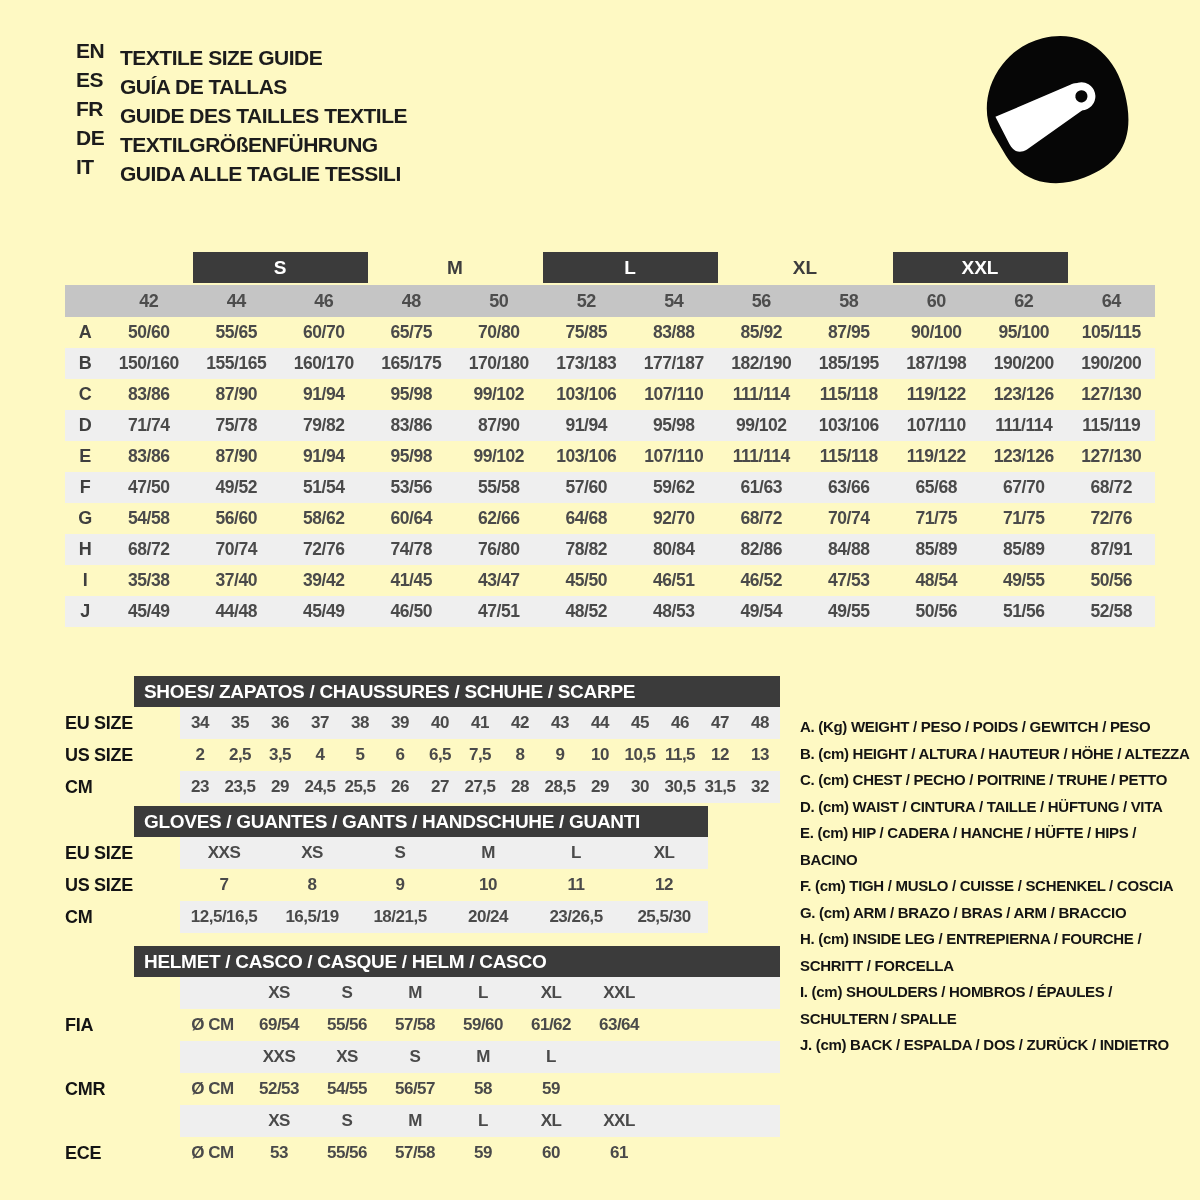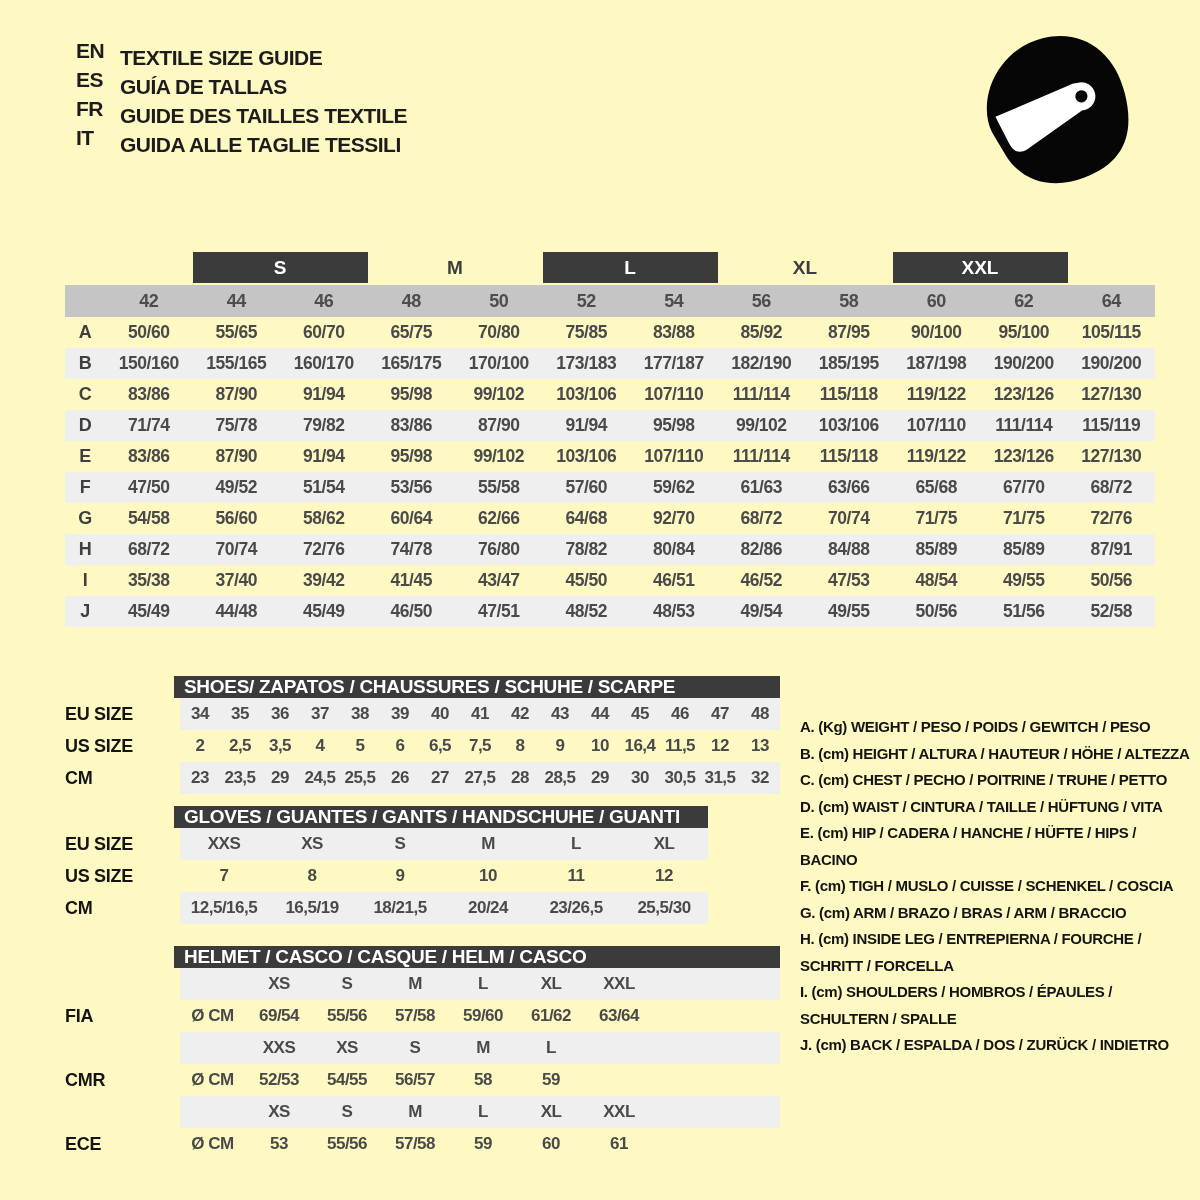--- a/index.html
+++ b/index.html
@@ -24,21 +24,21 @@
   .mt-band{height:32px;background:#c5c5c5;}
   .mt-band .mt-cell{color:#4d4d4d;font-size:18px;}
   .mt-data{height:31px;}
   .mt-data.stripe{background:#efefef;}
   .mt-cell{display:flex;align-items:center;justify-content:center;font-size:17.5px;
            color:#4a4a4a;letter-spacing:-0.5px;white-space:nowrap;}
   .mt-label{color:#3f3f3f;font-size:18px;}
 
   
   .sec{position:absolute;font-weight:bold;}
-  .sec-bar{margin-left:109px;height:22px;background:#3b3b3b;color:#ffffff;display:flex;
+  .sec-bar{margin-left:69px;height:31px;background:#3b3b3b;color:#ffffff;display:flex;
            align-items:center;padding-left:10px;font-size:19px;letter-spacing:-0.3px;box-sizing:border-box;}
   .sec-row{display:grid;height:32px;}
   .sec-lbl{display:flex;align-items:center;font-size:18px;color:#141414;letter-spacing:-0.3px;}
   .sec-val{display:flex;align-items:center;justify-content:center;font-size:17px;color:#4a4a4a;
            letter-spacing:-0.5px;white-space:nowrap;}
   .sec-row.stripe .sec-val, .sec-row.stripe .filler, .sec-row.stripe .unit{background:#efefef;}
   .shoes{left:65px;top:676px;width:715px;}
   .shoes .sec-row{grid-template-columns:115px repeat(15,40px);}
   .gloves{left:65px;top:806px;width:643px;}
   .gloves .sec-row{grid-template-columns:115px repeat(6,88px);}
@@ -64,20 +64,24 @@
       </div>
       <div class="lang-row">
         <span class="lang-code">ES</span>
         <span class="lang-title">GUÍA DE TALLAS</span>
       </div>
       <div class="lang-row">
         <span class="lang-code">FR</span>
         <span class="lang-title">GUIDE DES TAILLES TEXTILE</span>
       </div>
       <div class="lang-row">
+        <span class="lang-code">DE</span>
+        <span class="lang-title">TEXTILGRÖßENFÜHRUNG</span>
+      </div>
+      <div class="lang-row">
         <span class="lang-code">IT</span>
         <span class="lang-title">GUIDA ALLE TAGLIE TESSILI</span>
       </div>
     </div>
 
   <div class="icon-wrap">
     <svg width="175" height="175" viewBox="0 0 200 200">
       <g transform="rotate(-14 100 100)">
         <path d="M102 12 C148 12 178 46 178 96 C178 144 158 172 110 178 C72 183 40 166 29 132 L20 102 C15 82 24 50 50 30 C65 18 83 12 102 12 Z" fill="#060606"></path>
         <path d="M28 86 L120 71 C130 69 135 75 137 83 L141 97 L54 131 C44 134 38 129 36 120 Z" fill="#ffffff"></path>
@@ -126,21 +130,21 @@
         <div class="mt-cell">90/100</div>
         <div class="mt-cell">95/100</div>
         <div class="mt-cell">105/115</div>
       </div>
       <div class="mt-row mt-data stripe">
         <div class="mt-cell mt-label">B</div>
         <div class="mt-cell">150/160</div>
         <div class="mt-cell">155/165</div>
         <div class="mt-cell">160/170</div>
         <div class="mt-cell">165/175</div>
-        <div class="mt-cell">170/100</div>
+        <div class="mt-cell">170/180</div>
         <div class="mt-cell">173/183</div>
         <div class="mt-cell">177/187</div>
         <div class="mt-cell">182/190</div>
         <div class="mt-cell">185/195</div>
         <div class="mt-cell">187/198</div>
         <div class="mt-cell">190/200</div>
         <div class="mt-cell">190/200</div>
       </div>
       <div class="mt-row mt-data">
         <div class="mt-cell mt-label">C</div>
@@ -290,21 +294,21 @@
         <div class="sec-val">2,5</div>
         <div class="sec-val">3,5</div>
         <div class="sec-val">4</div>
         <div class="sec-val">5</div>
         <div class="sec-val">6</div>
         <div class="sec-val">6,5</div>
         <div class="sec-val">7,5</div>
         <div class="sec-val">8</div>
         <div class="sec-val">9</div>
         <div class="sec-val">10</div>
-        <div class="sec-val">16,4</div>
+        <div class="sec-val">10,5</div>
         <div class="sec-val">11,5</div>
         <div class="sec-val">12</div>
         <div class="sec-val">13</div>
       </div>
       <div class="sec-row stripe">
         <div class="sec-lbl">CM</div>
         <div class="sec-val">23</div>
         <div class="sec-val">23,5</div>
         <div class="sec-val">29</div>
         <div class="sec-val">24,5</div>

